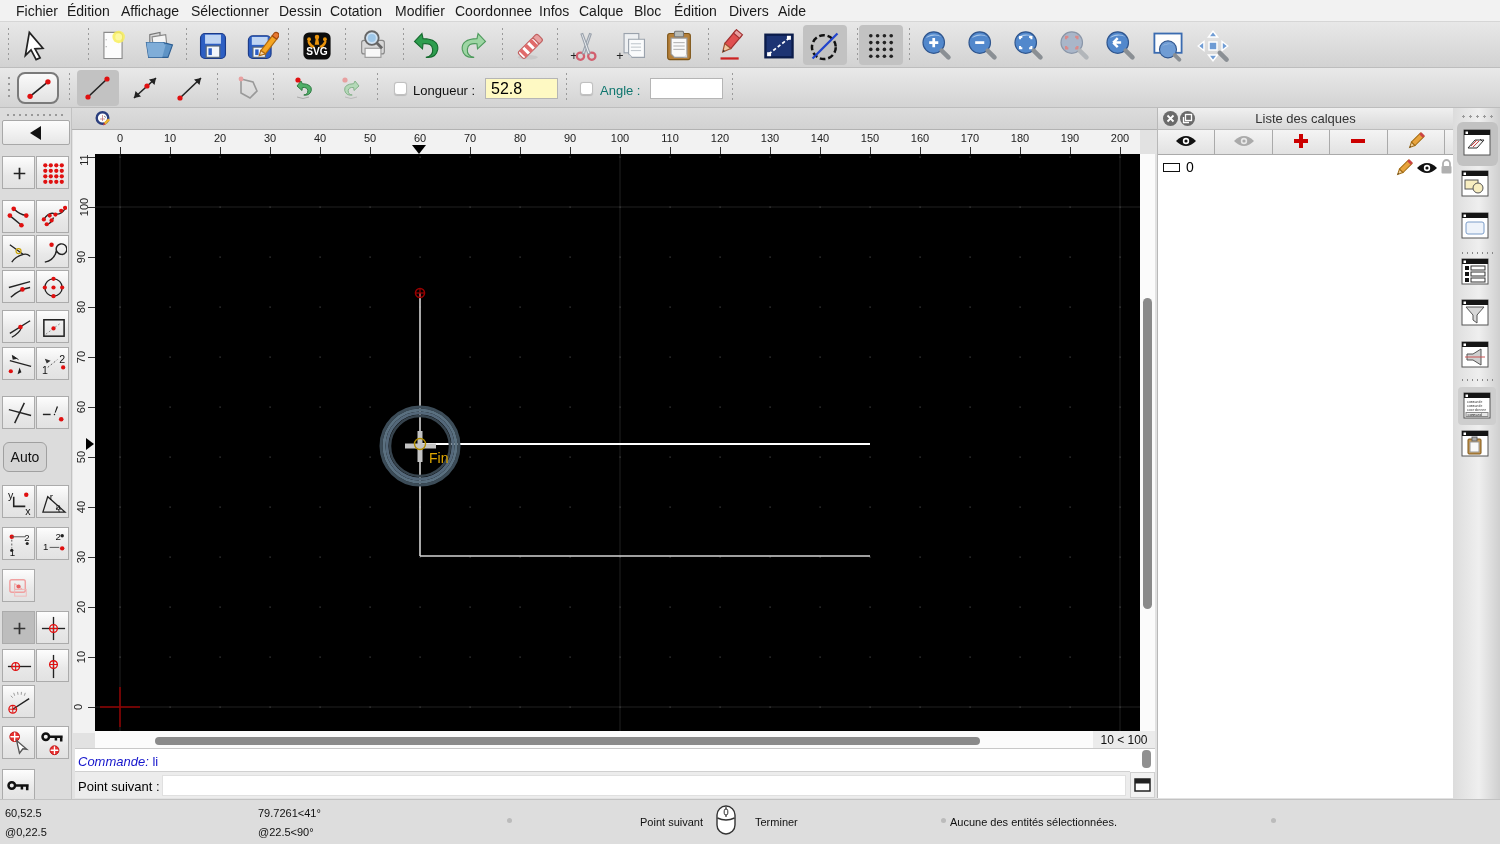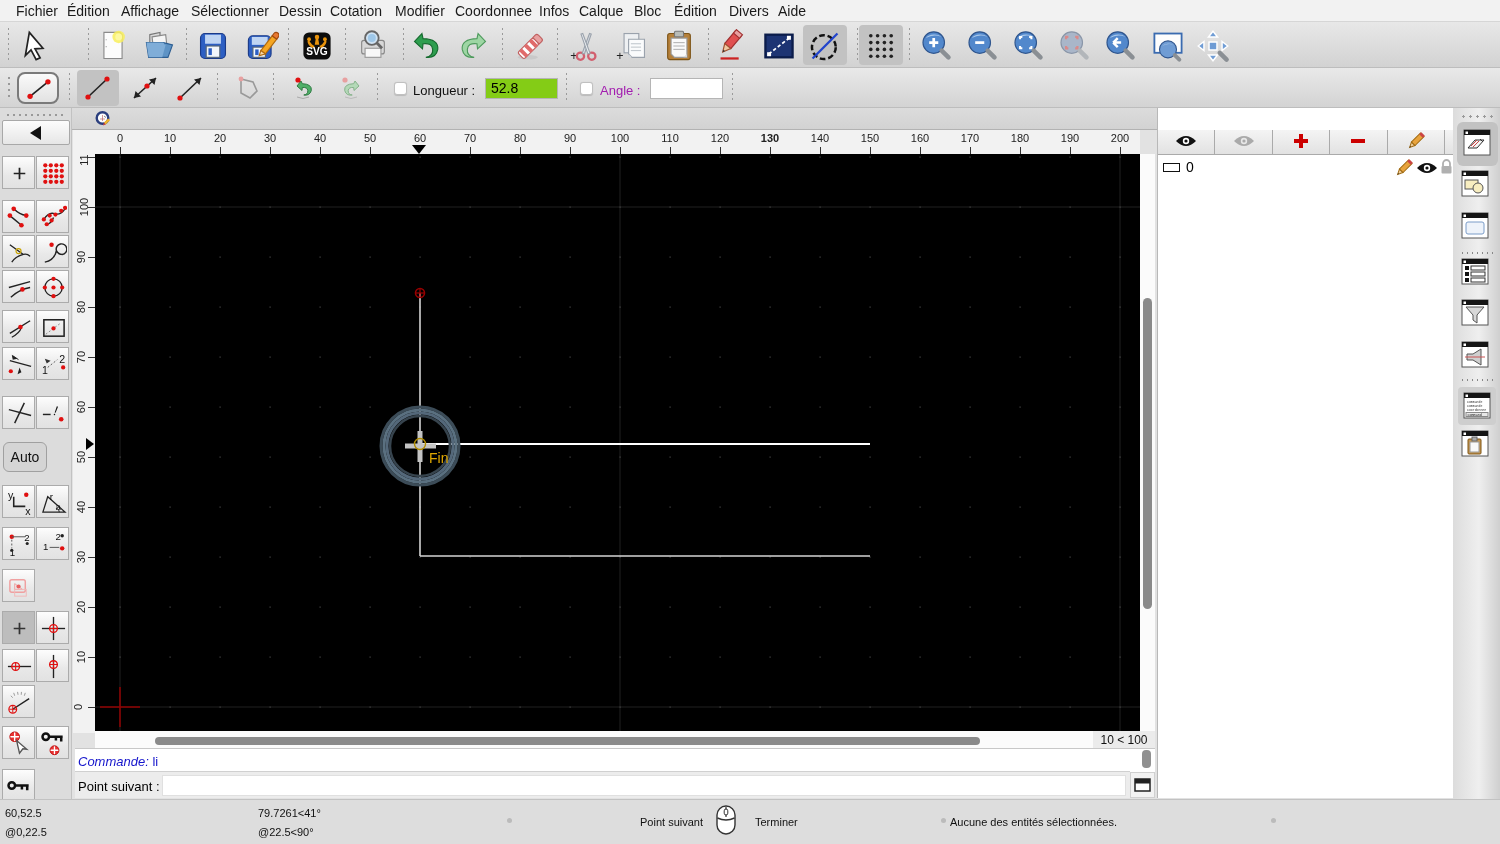--- a/index.html
+++ b/index.html
@@ -584,21 +584,21 @@
     <div class="hnum" style="left: 425px;">80</div>
     <div class="htick" style="left: 425px;"></div>
     <div class="hnum" style="left: 475px;">90</div>
     <div class="htick" style="left: 475px;"></div>
     <div class="hnum" style="left: 525px;">100</div>
     <div class="htick" style="left: 525px;"></div>
     <div class="hnum" style="left: 575px;">110</div>
     <div class="htick" style="left: 575px;"></div>
     <div class="hnum" style="left: 625px;">120</div>
     <div class="htick" style="left: 625px;"></div>
-    <div class="hnum" style="left: 675px; font-weight: bold;">130</div>
+    <div class="hnum" style="left: 675px;">130</div>
     <div class="htick" style="left: 675px;"></div>
     <div class="hnum" style="left: 725px;">140</div>
     <div class="htick" style="left: 725px;"></div>
     <div class="hnum" style="left: 775px;">150</div>
     <div class="htick" style="left: 775px;"></div>
     <div class="hnum" style="left: 825px;">160</div>
     <div class="htick" style="left: 825px;"></div>
     <div class="hnum" style="left: 875px;">170</div>
     <div class="htick" style="left: 875px;"></div>
     <div class="hnum" style="left: 925px;">180</div>
@@ -926,20 +926,26 @@
     <span style="position:absolute;left:3px;top:7px;font-size:13px;">Point suivant :</span>
     <div style="position:absolute;left:87px;top:3px;width:964px;height:21px;background:#fff;border:1px solid #e0e0e0;"></div>
   </div>
 <div id="cmdbtn" class="abs">
     <svg width="17" height="14" viewBox="0 0 17 14" style="position:absolute;left:3px;top:5px;">
       <rect x="1" y="1" width="15" height="12" fill="#fff" stroke="#222" stroke-width="1.5"></rect>
       <rect x="1" y="1" width="15" height="4.5" fill="#222"></rect>
     </svg>
   </div>
 <div id="rpanel" class="abs">
+  <div id="rphead"><span style="position:relative;top:3px;">Liste des calques</span><div style="position: absolute; left: 5px; top: 3px; width: 15px; height: 15px; border-radius: 50%; background: rgb(107, 107, 107); color: rgb(255, 255, 255);"><svg width="15" height="15">
+          <path d="M4.5 4.5 l6 6 M10.5 4.5 l-6 6" stroke="#fff" stroke-width="1.8"></path>
+        </svg></div><div style="position: absolute; left: 22px; top: 3px; width: 15px; height: 15px; border-radius: 50%; background: rgb(107, 107, 107); color: rgb(255, 255, 255);"><svg width="15" height="15">
+          <rect x="5.5" y="3.5" width="6" height="6" fill="none" stroke="#fff" stroke-width="1.3"></rect>
+          <path d="M3.5 6 v5.5 h5.5" fill="none" stroke="#fff" stroke-width="1.3"></path>
+        </svg></div></div>
   <div id="rptools">
       <div class="rpcell" style="left: 0px; width: 57.4px;">
         <div style="position:absolute;left:50%;top:50%;transform:translate(-50%,-50%);"><svg width="22" height="14" viewBox="0 0 22 14">
             <path d="M1 7 Q11 -3 21 7 Q11 17 1 7 z" fill="#111"></path>
             <circle cx="11" cy="7" r="3.2" fill="#fff"></circle>
             <circle cx="11" cy="7" r="1.6" fill="#111"></circle>
           </svg></div>
       </div>
       <div class="rpcell" style="left: 57.4px; width: 57.4px;">
         <div style="position:absolute;left:50%;top:50%;transform:translate(-50%,-50%);"><svg width="22" height="14" viewBox="0 0 22 14">
@@ -1090,16 +1096,16 @@
       </svg></div>
     <div style="left: 507px; top: 19px; width: 5px; height: 5px; border-radius: 50%; background: rgb(187, 187, 187);"></div>
     <div style="left: 941px; top: 19px; width: 5px; height: 5px; border-radius: 50%; background: rgb(187, 187, 187);"></div>
     <div style="left: 1271px; top: 19px; width: 5px; height: 5px; border-radius: 50%; background: rgb(187, 187, 187);"></div>
     <div style="left: 0px; top: 0px; width: 1500px; height: 1px; background: rgb(194, 194, 194);"></div>
   </div>
 
 <div style="position: absolute; left: 394px; top: 82px; width: 13px; height: 13px; background: rgb(255, 255, 255); border: 1px solid rgb(192, 192, 192); border-radius: 3px; box-shadow: rgba(0, 0, 0, 0.15) 0px 0.5px 1px;"></div>
 <div style="position: absolute; left: 580px; top: 82px; width: 13px; height: 13px; background: rgb(255, 255, 255); border: 1px solid rgb(192, 192, 192); border-radius: 3px; box-shadow: rgba(0, 0, 0, 0.15) 0px 0.5px 1px;"></div>
 <div style="position: absolute; left: 413px; top: 83px; font-size: 13px; color: rgb(17, 17, 17);">Longueur :</div>
-<div style="position: absolute; left: 600px; top: 83px; font-size: 13px; color: #a21caf;">Angle :</div>
-<div style="position: absolute; left: 485px; top: 78px; width: 73px; height: 21px; background: #84cc16; border: 1px solid rgb(181, 181, 181); font-size: 14px; color: rgb(0, 0, 0); padding: 1px 0px 0px 5px;">52.8</div>
+<div style="position: absolute; left: 600px; top: 83px; font-size: 13px; color: #0f766e;">Angle :</div>
+<div style="position: absolute; left: 485px; top: 78px; width: 73px; height: 21px; background: #fef9c3; border: 1px solid rgb(181, 181, 181); font-size: 16px; color: rgb(0, 0, 0); padding: 1px 0px 0px 5px;">52.8</div>
 <div style="position: absolute; left: 650px; top: 78px; width: 73px; height: 21px; background: rgb(255, 255, 255); border: 1px solid rgb(181, 181, 181); font-size: 14px; color: rgb(0, 0, 0); padding: 1px 0px 0px 5px;"></div>
 <div class="abs" style="left: 73px; top: 130px; width: 22px; height: 24px; background: rgb(242, 242, 242);"></div>
 
 </body></html>

